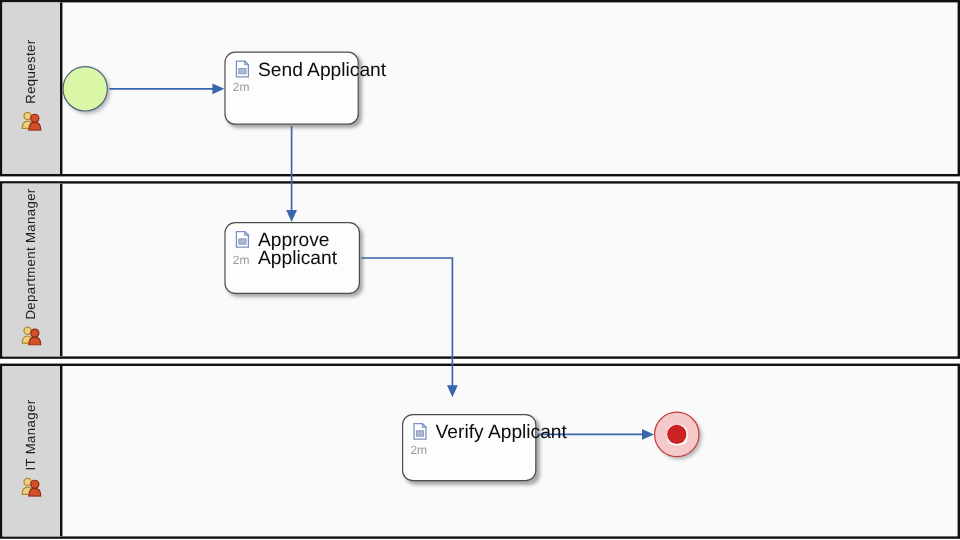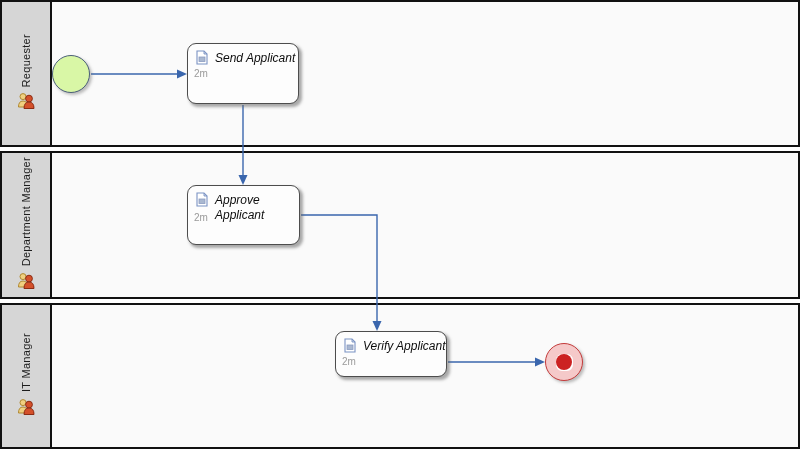--- a/index.html
+++ b/index.html
@@ -62,25 +62,25 @@
   
   .task{
     position:absolute;z-index:4;
     background:var(--task_bg,#fdfdfd);
     border:1.4px solid var(--task_border,#4d4d4d);
     border-radius:9px;
     box-shadow:2.5px 2.5px 3px rgba(100,100,100,0.55);
   }
   .task-send{left:187px;top:43px;width:112px;height:61px;}
   .task-approve{left:187px;top:185px;width:113px;height:60px;}
-  .task-verify{left:335px;top:331px;width:112px;height:46px;}
+  .task-verify{left:335px;top:345px;width:112px;height:56px;}
   .task-icon{position:absolute;left:7px;top:6px;}
   .task-title{
     position:absolute;left:27px;top:7px;
-    font-size:12px;line-height:15px;color:#0d0d0d;white-space:nowrap;font-style:italic;
+    font-size:16px;line-height:15px;color:#0d0d0d;white-space:nowrap;
   }
   .task-title.wrap{white-space:normal;max-width:62px;}
   .task-duration{
     position:absolute;left:6px;top:24px;
     font-size:10px;color:#9a9a9a;
   }
   .task-approve .task-duration{top:26px;}
 </style>
 </head>
 <body>

